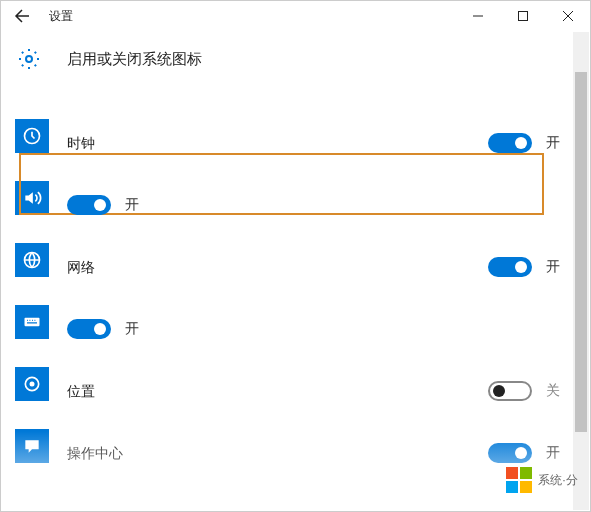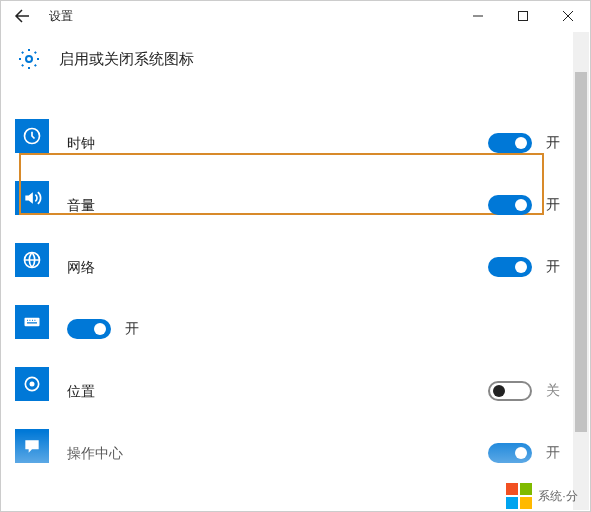--- a/index.html
+++ b/index.html
@@ -4,41 +4,41 @@
 <style>
   * { margin: 0; padding: 0; box-sizing: border-box; }
   html, body { width: 591px; height: 512px; font-family: "Microsoft YaHei", "Segoe UI", sans-serif; background: #fff; overflow: hidden; }
   .window { width: 591px; height: 512px; border: 1px solid #ccc; position: relative; background: #fff; }
   .titlebar { height: 30px; display: flex; align-items: center; position: relative; }
   .back-btn { width: 42px; height: 30px; display: flex; align-items: center; justify-content: center; }
   .title-text { font-size: 12px; color: #222; margin-left: 6px; }
   .win-controls { position: absolute; right: 0; top: 0; display: flex; height: 30px; }
   .win-btn { width: 45px; height: 30px; display: flex; align-items: center; justify-content: center; }
   .win-btn svg { stroke: #222; }
-  .header-row { display: flex; align-items: center; padding: 14px 14px 10px 14px; gap: 16px; }
+  .header-row { display: flex; align-items: center; padding: 14px 14px 10px 14px; gap: 24px; }
   .gear { width: 28px; height: 28px; display: flex; align-items: center; justify-content: center; }
   .page-title { font-size: 15px; color: #222; font-weight: 400; }
   .list { padding: 8px 16px 0 14px; }
   .row { display: flex; align-items: flex-end; height: 62px; gap: 18px; position: relative; }
   .icon-tile { width: 34px; height: 34px; background: #0078d7; display: flex; align-items: center; justify-content: center; flex-shrink: 0; }
   .icon-tile svg { stroke: #fff; fill: none; }
   .row .label { flex: 1; font-size: 14px; color: #222; }
   .toggle-wrap { display: flex; align-items: center; gap: 14px; margin-right: 8px; }
   .toggle { width: 44px; height: 20px; border-radius: 10px; position: relative; border: 2px solid transparent; }
   .toggle.on { background: #0078d7; }
   .toggle.off { background: #fff; border: 2px solid #888; }
   .toggle .thumb { position: absolute; width: 12px; height: 12px; border-radius: 50%; top: 50%; transform: translateY(-50%); }
   .toggle.on .thumb { right: 3px; background: #fff; }
   .toggle.off .thumb { left: 3px; background: #222; }
   .state-text { font-size: 14px; color: #333; width: 20px; }
   .state-text.off { color: #888; }
   .highlight-box { position: absolute; border: 2px solid #d88a2a; left: 4px; right: 30px; top: 0; bottom: 0; pointer-events: none; }
   .scrolltrack { position: absolute; right: 1px; top: 31px; bottom: 1px; width: 16px; background: #f0f0f0; }
   .scrollthumb { position: absolute; left: 2px; right: 2px; top: 40px; height: 360px; background: #c2c2c2; }
-  .watermark { position: absolute; right: 12px; bottom: 2px; display: flex; align-items: center; gap: 6px; }
+  .watermark { position: absolute; right: 12px; bottom: 18px; display: flex; align-items: center; gap: 6px; }
   .logo-sq { display: grid; grid-template-columns: 12px 12px; grid-template-rows: 12px 12px; gap: 2px; }
   .logo-sq > div:nth-child(1){ background:#f25022; }
   .logo-sq > div:nth-child(2){ background:#7fba00; }
   .logo-sq > div:nth-child(3){ background:#00a4ef; }
   .logo-sq > div:nth-child(4){ background:#ffb900; }
   .wm-text { color:#666; font-size:12px; }
   .bottom-fade { position:absolute; left:0; right:18px; bottom:0; height:80px; background:linear-gradient(to bottom, rgba(255,255,255,0), rgba(255,255,255,.9)); pointer-events:none; }
 </style>
 </head>
 <body>
@@ -98,21 +98,20 @@
         </div>
       </div>
       <div class="row">
         <div class="highlight-box"></div>
         <div class="icon-tile">
           <svg width="20" height="20" viewBox="0 0 24 24" stroke-width="2">
             <path d="M4 9v6h4l5 4V5L8 9H4z" fill="#fff" stroke="none"></path>
             <path d="M16 8a5 5 0 0 1 0 8M19 5a9 9 0 0 1 0 14"></path>
           </svg>
         </div>
-        <div class="label">音量</div>
         <div class="toggle-wrap">
           <div class="toggle on">
             <div class="thumb"></div>
           </div>
           <div class="state-text">开</div>
         </div>
       </div>
       <div class="row">
         <div class="icon-tile">
           <svg width="20" height="20" viewBox="0 0 24 24" stroke-width="2">

